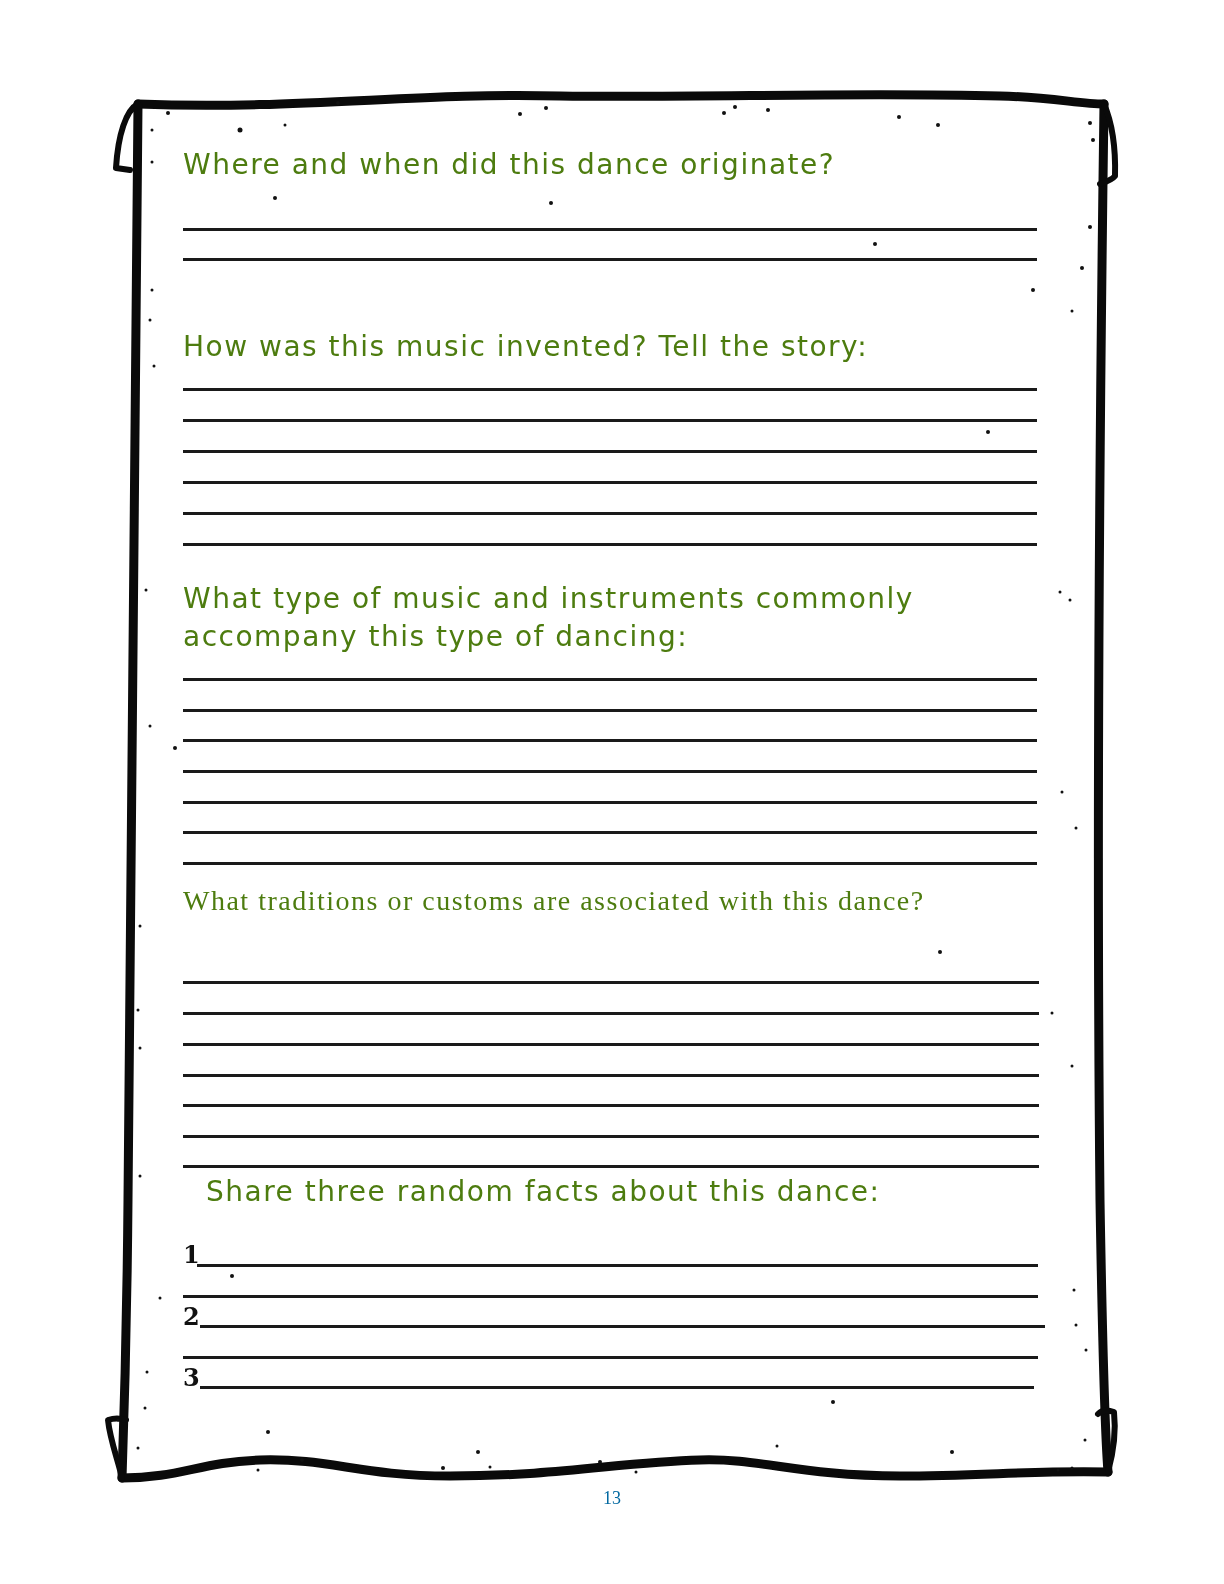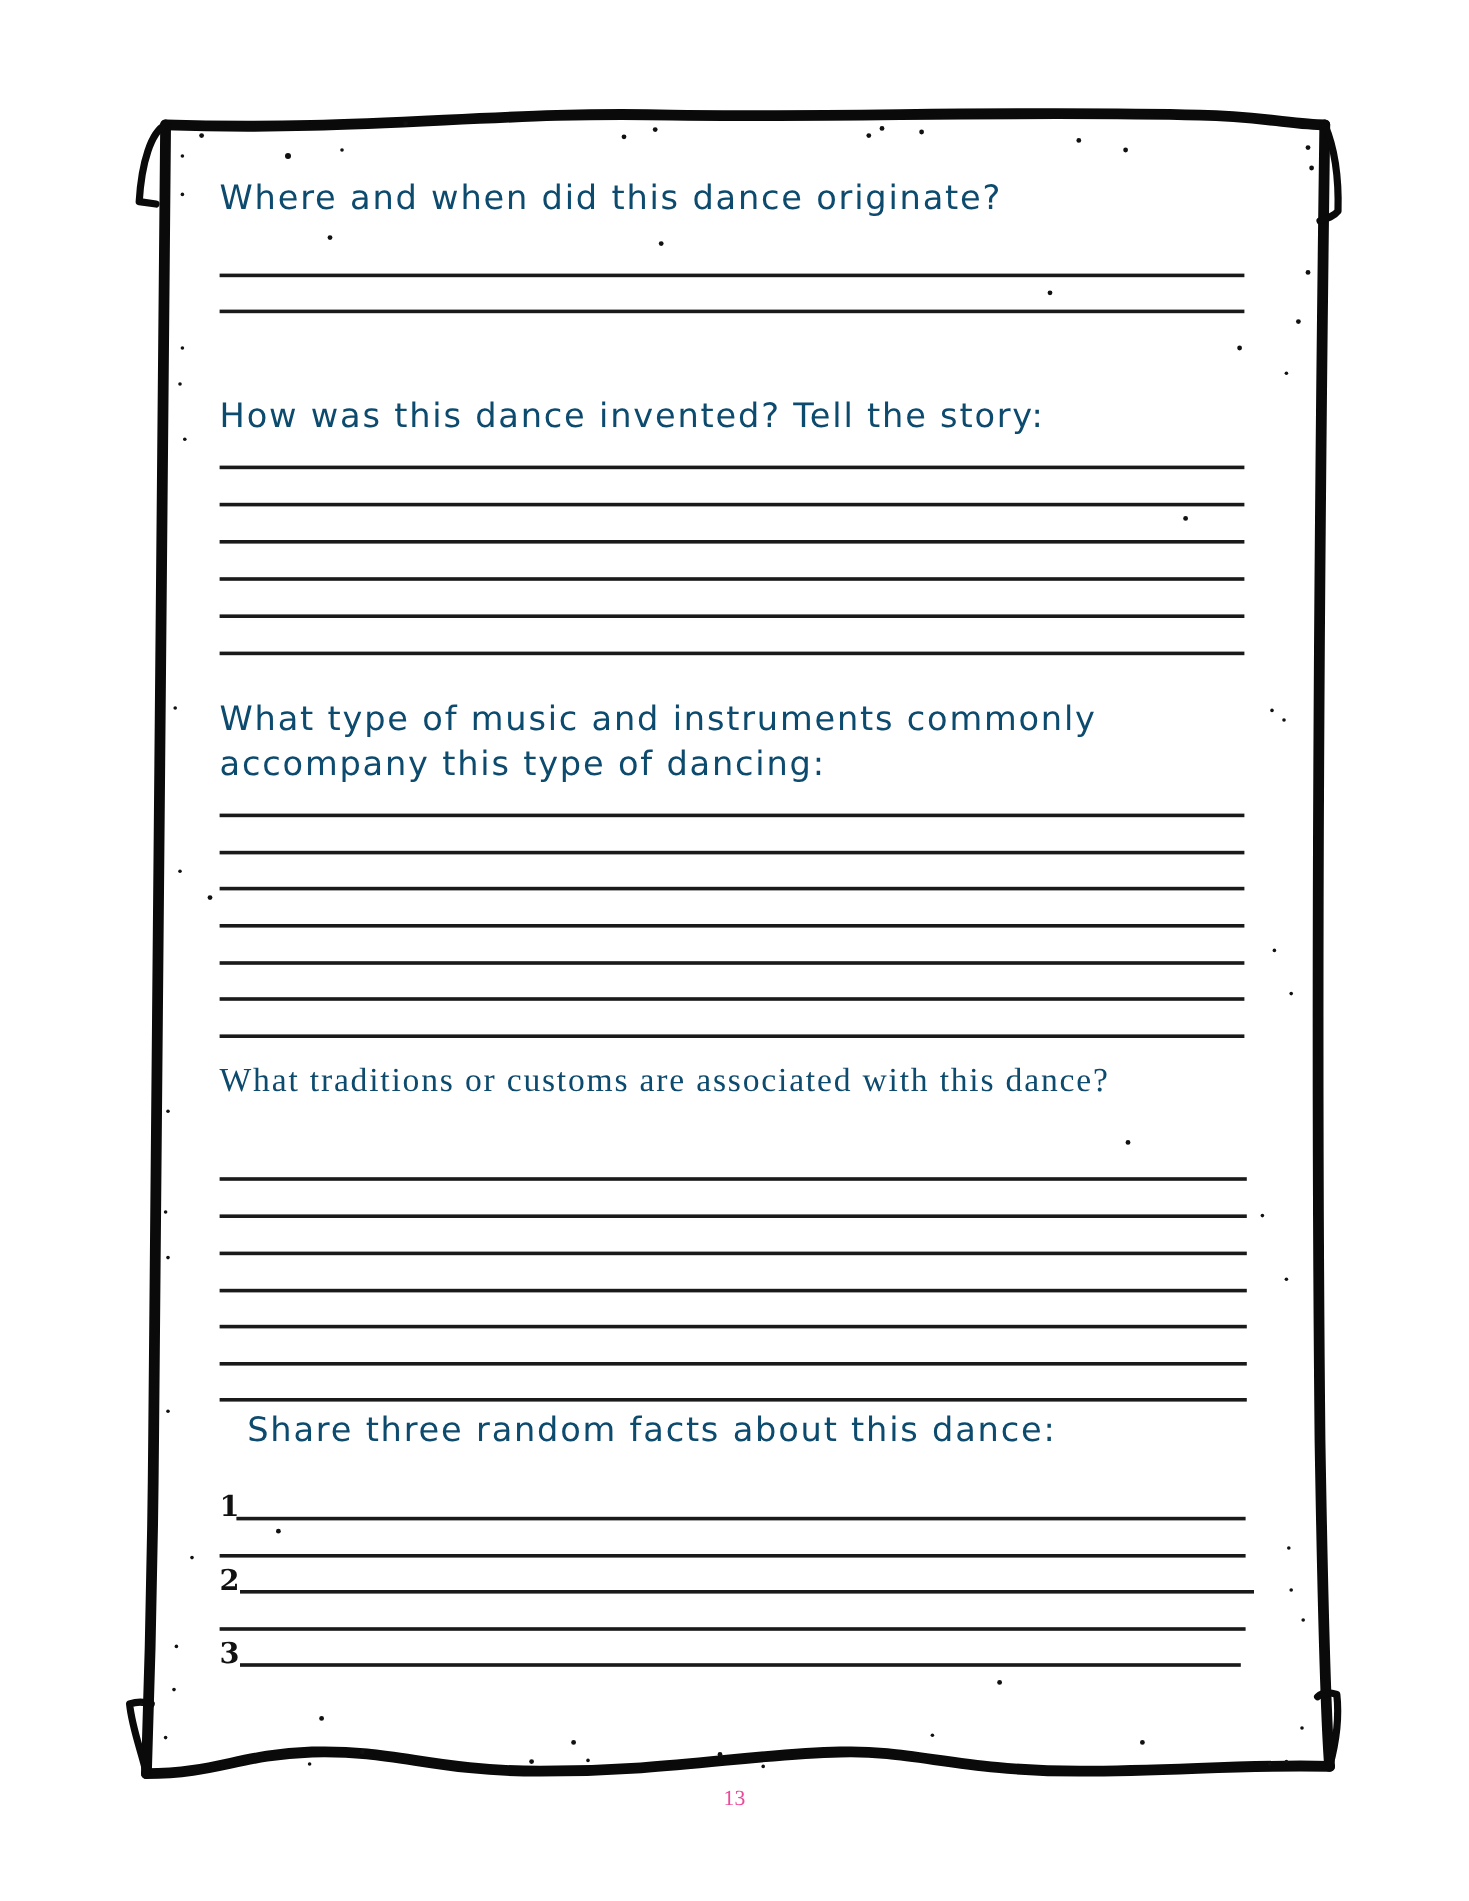--- a/index.html
+++ b/index.html
@@ -1,25 +1,25 @@
 <!DOCTYPE html>
 <html><head>
   <meta charset="utf-8">
   <style>
     html, body { margin: 0; padding: 0; background: #ffffff; }
     body { width: 1224px; height: 1584px; position: relative; overflow: hidden;
            font-family: "DejaVu Sans", sans-serif; color: #111; }
     .frame-svg { position: absolute; left: 0; top: 0; width: 1224px; height: 1584px; }
     .q { position: absolute; left: 183px; font-size: 28px; letter-spacing: 1.5px;
-         line-height: 38px; color: #0c4a6e; font-family: "DejaVu Sans", sans-serif; width: 860px; }
+         line-height: 38px; color: #4d7c0f; font-family: "DejaVu Sans", sans-serif; width: 860px; }
     .line { position: absolute; height: 3px; background: #1a1a1a; }
     .num { position: absolute; left: 183px; font-family: "DejaVu Serif", serif; font-weight: bold;
            font-size: 24px; color: #111; }
     .page-num { position: absolute; left: 0; width: 1224px; top: 1488px; text-align: center;
-                font-family: "Liberation Serif", serif; font-size: 18px; color: #ec4899; }
+                font-family: "Liberation Serif", serif; font-size: 18px; color: #0369a1; }
   </style>
 </head>
 <body>
 
 <svg class="frame-svg" viewBox="0 0 1224 1584">
   <g fill="none" stroke="#0a0a0a" stroke-linecap="round" stroke-linejoin="round">
 
     <path d="M138 104 C 300 110, 420 92, 560 96 C 700 98, 850 92, 1000 96 C 1050 97, 1080 104, 1104 104" stroke-width="9"></path>
 
     <path d="M138 104 C 136 400, 130 800, 128 1200 C 127 1320, 124 1420, 122 1478" stroke-width="9"></path>
@@ -106,21 +106,21 @@
 
 <main>
 
   <section>
     <div class="q" style="top:146px;">Where and when did this dance originate?</div>
     <div class="line" style="left:183px; width:854px; top:228px;"></div>
     <div class="line" style="left:183px; width:854px; top:258px;"></div>
   </section>
 
   <section>
-    <div class="q" style="top:328px;">How was this dance invented? Tell the story:</div>
+    <div class="q" style="top:328px;">How was this music invented? Tell the story:</div>
     <div class="line" style="left:183px; width:854px; top:388px;"></div>
     <div class="line" style="left:183px; width:854px; top:419px;"></div>
     <div class="line" style="left:183px; width:854px; top:450px;"></div>
     <div class="line" style="left:183px; width:854px; top:481px;"></div>
     <div class="line" style="left:183px; width:854px; top:512px;"></div>
     <div class="line" style="left:183px; width:854px; top:543px;"></div>
   </section>
 
   <section>
     <div class="q" style="top:580px;">What type of music and instruments commonly accompany this type of dancing:</div>

